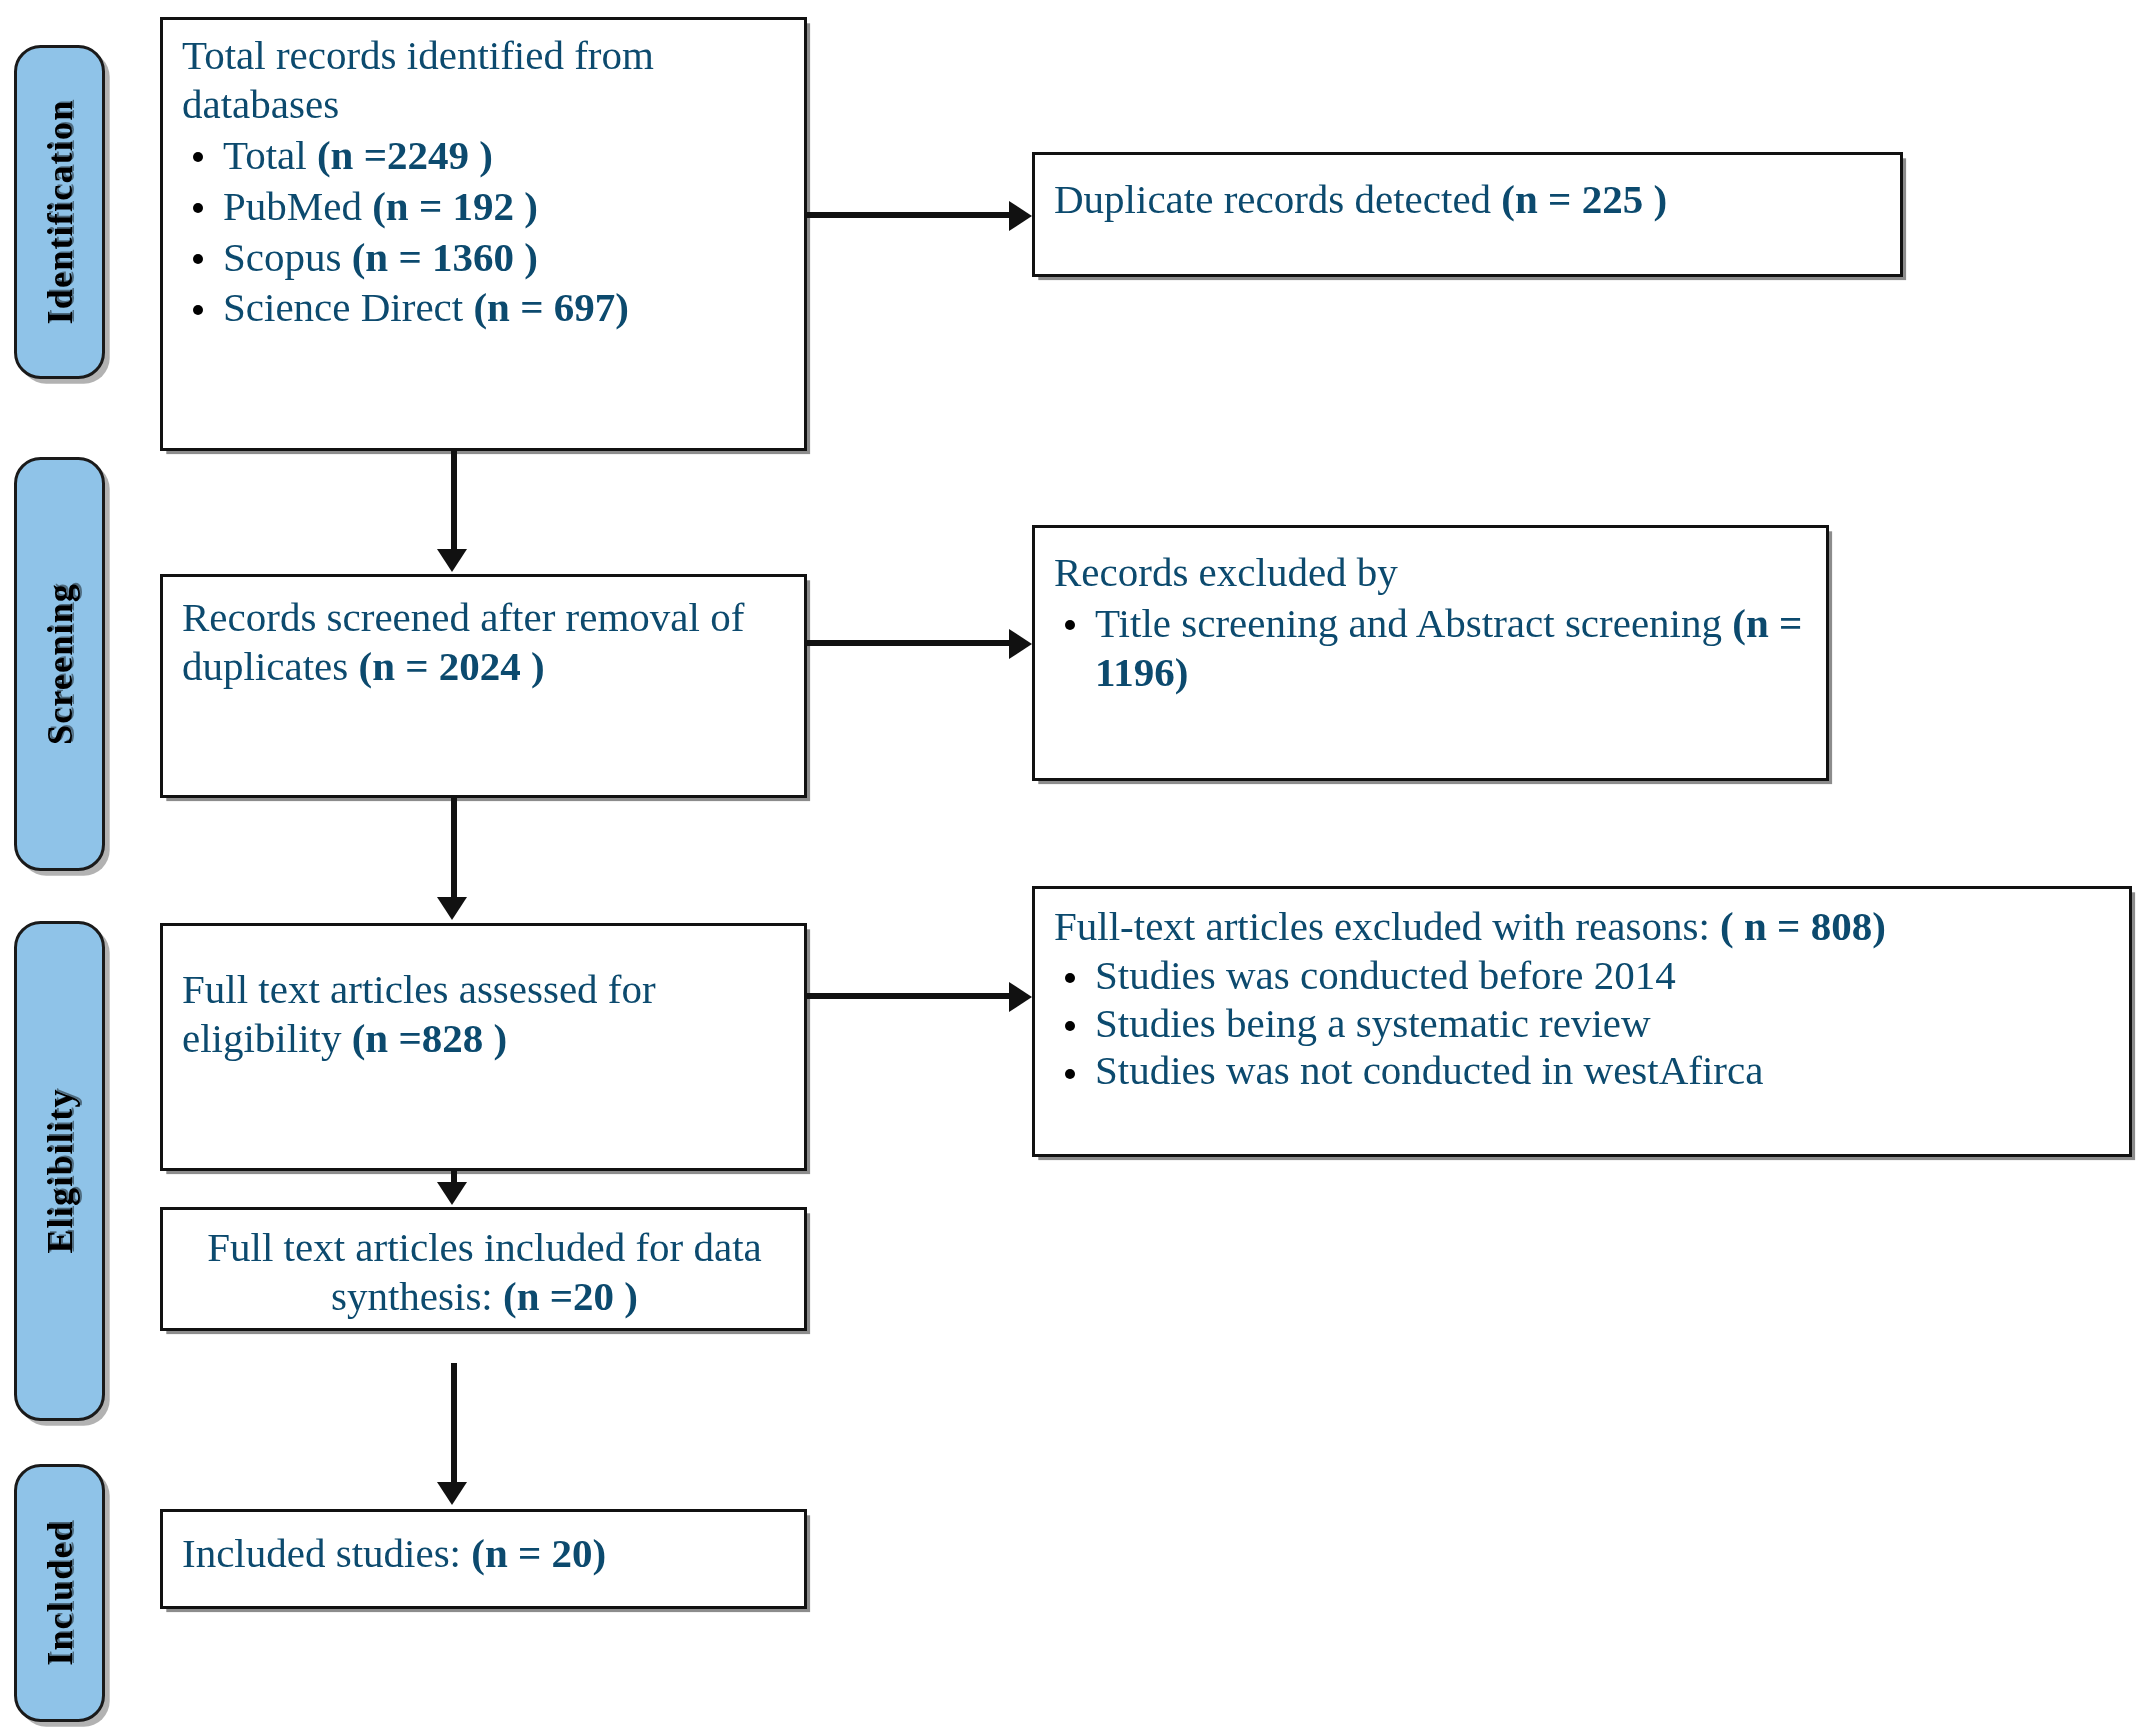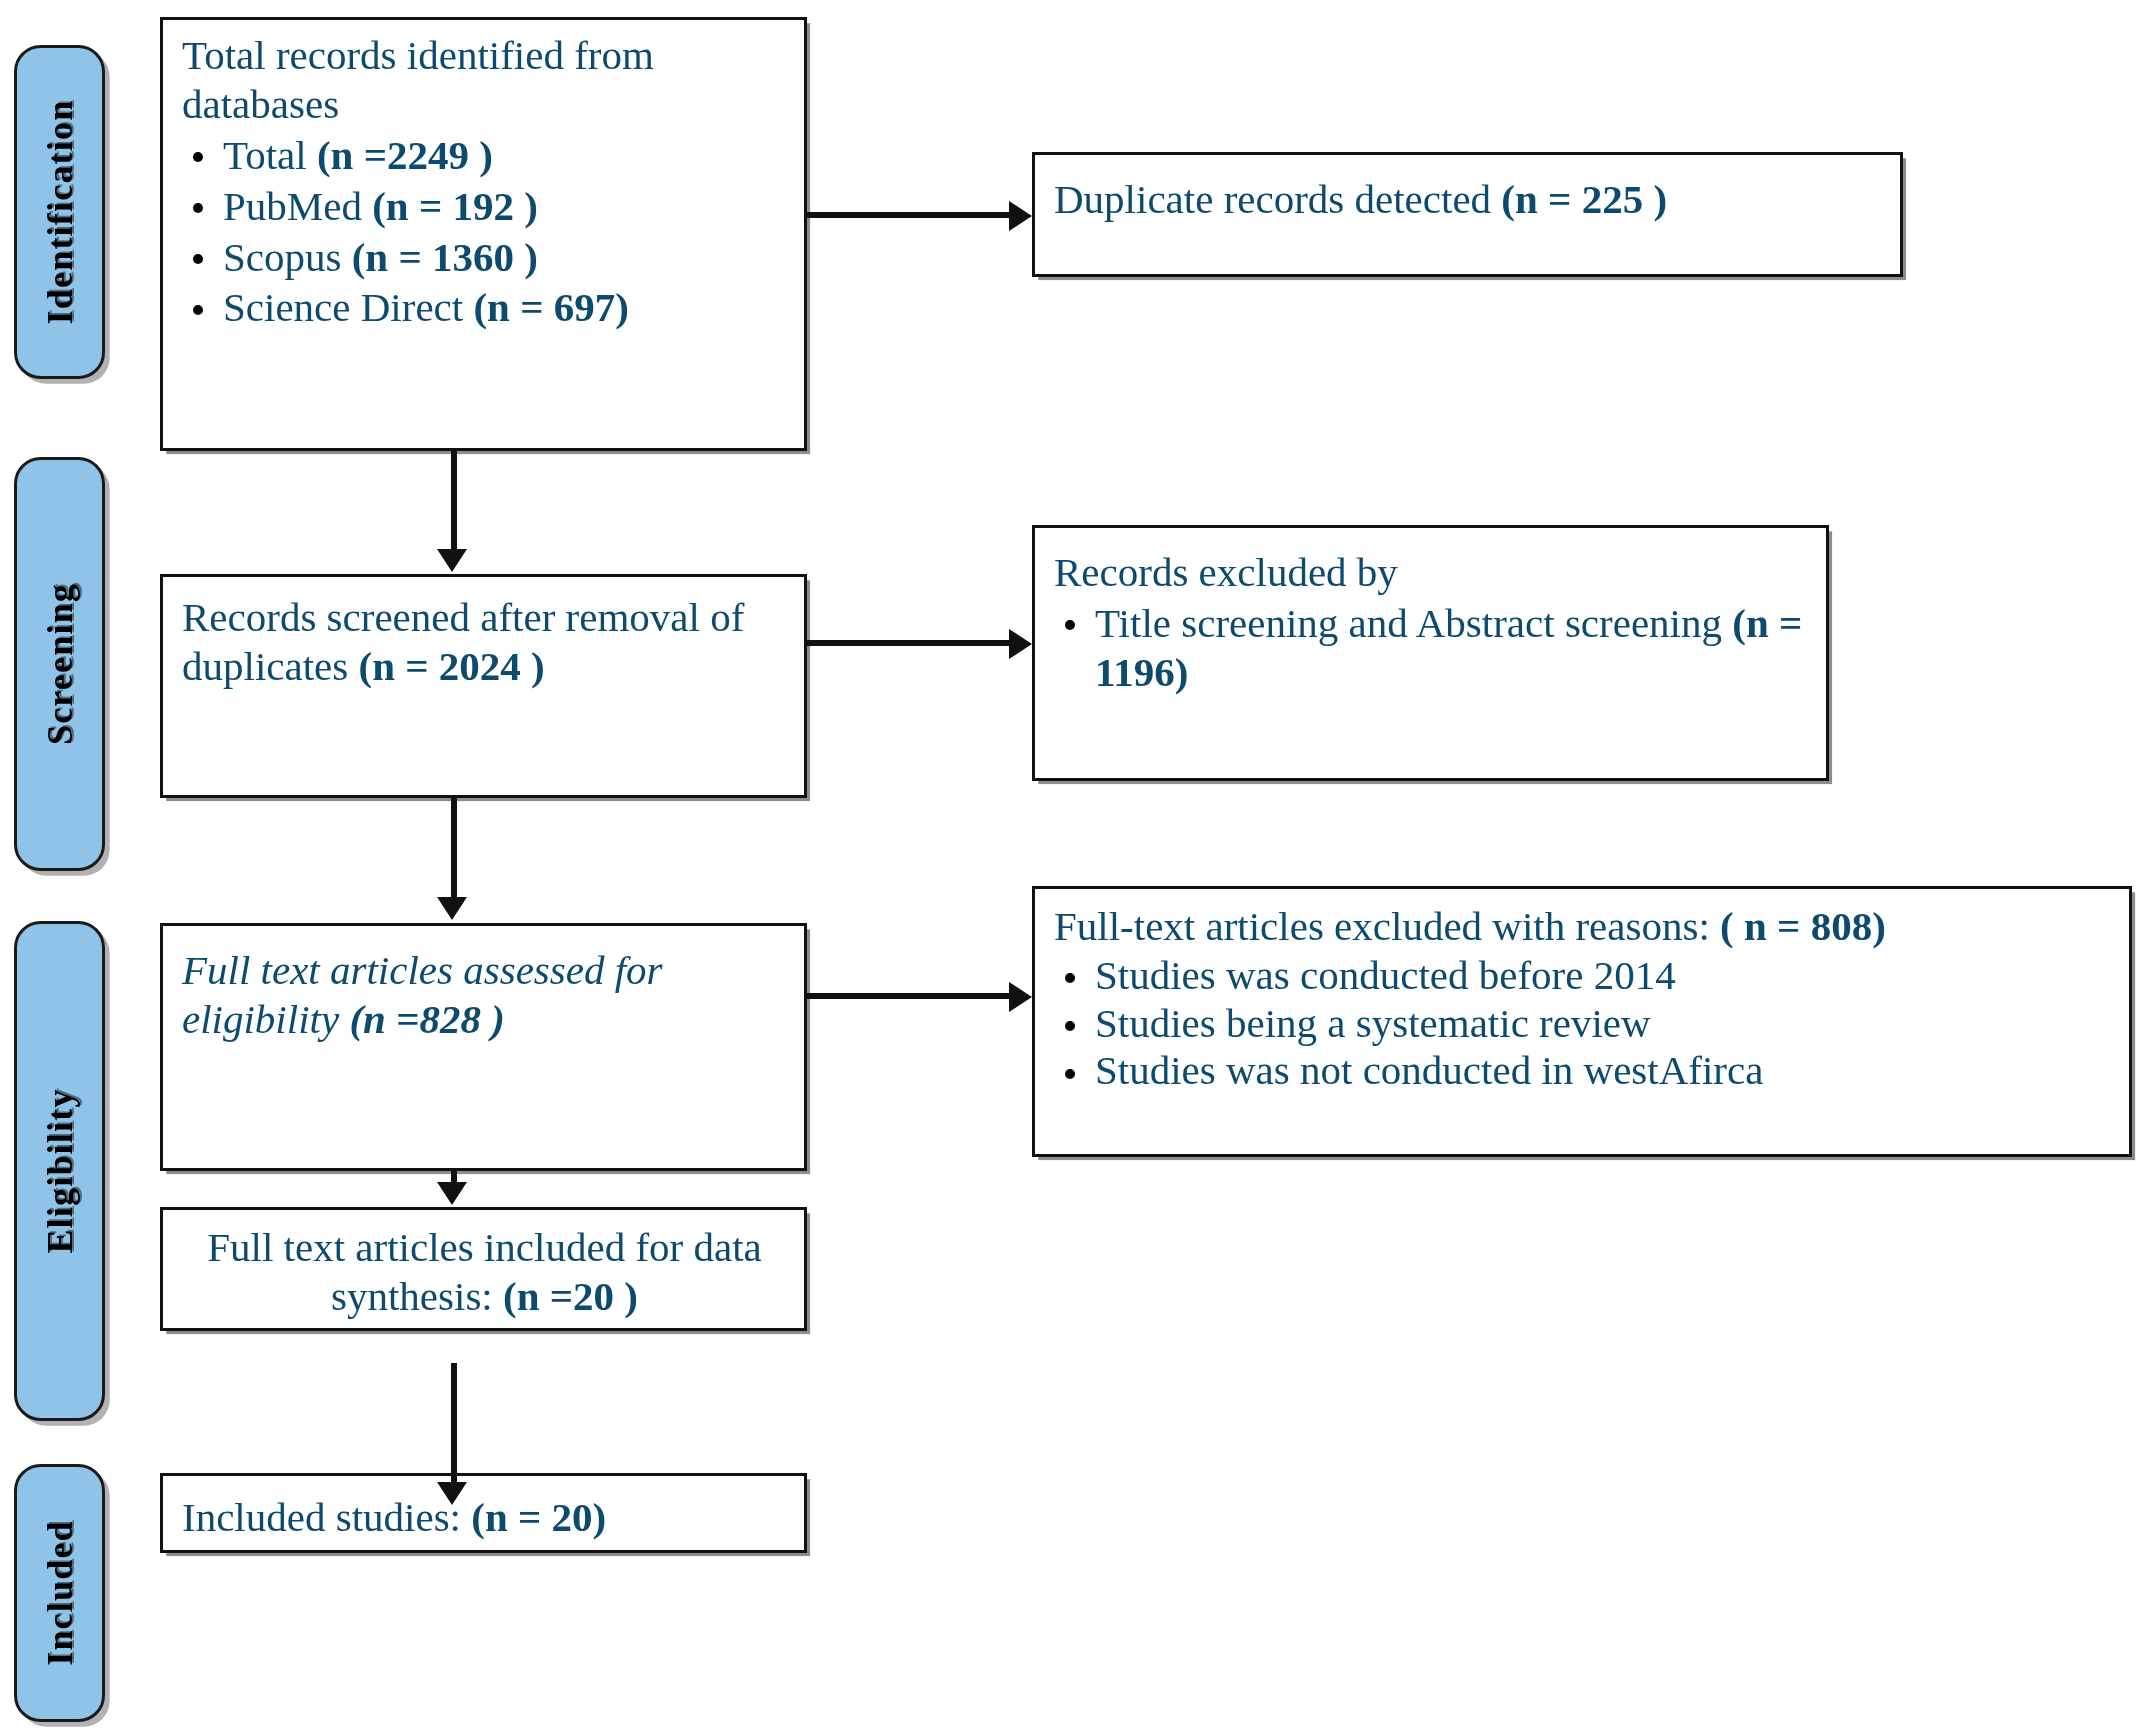--- a/index.html
+++ b/index.html
@@ -139,32 +139,32 @@
     </div>
   </div>
 
   <div class="flow-box" style="left:160px; top:574px; width:647px; height:224px;">
     <div class="box-inner" style="padding-top:15.6px;">
       <span>Records screened after removal of duplicates </span><b>(n = 2024 )</b>
     </div>
   </div>
 
   <div class="flow-box" style="left:160px; top:923px; width:647px; height:248px;">
-    <div class="box-inner" style="padding-top:20px;font-style:italic;">
+    <div class="box-inner" style="padding-top:39px;">
       <span>Full text articles assessed for eligibility </span><b>(n =828 )</b>
     </div>
   </div>
 
   <div class="flow-box" style="left:160px; top:1207px; width:647px; height:124px;">
     <div class="box-inner" style="padding-top:12.5px; text-align:center;">
       <span>Full text articles included for data synthesis: </span><b>(n =20 )</b>
     </div>
   </div>
 
-  <div class="flow-box" style="left:160px; top:1473px; width:647px; height:80px;">
+  <div class="flow-box" style="left:160px; top:1509px; width:647px; height:100px;">
     <div class="box-inner" style="padding-top:17px;">
       <span>Included studies: </span><b>(n = 20)</b>
     </div>
   </div>
 
   <div class="flow-box" style="left:1032px; top:152px; width:871px; height:125px;">
     <div class="box-inner" style="padding-top:20px;">
       <span>Duplicate records detected </span><b>(n = 225 )</b>
     </div>
   </div>

